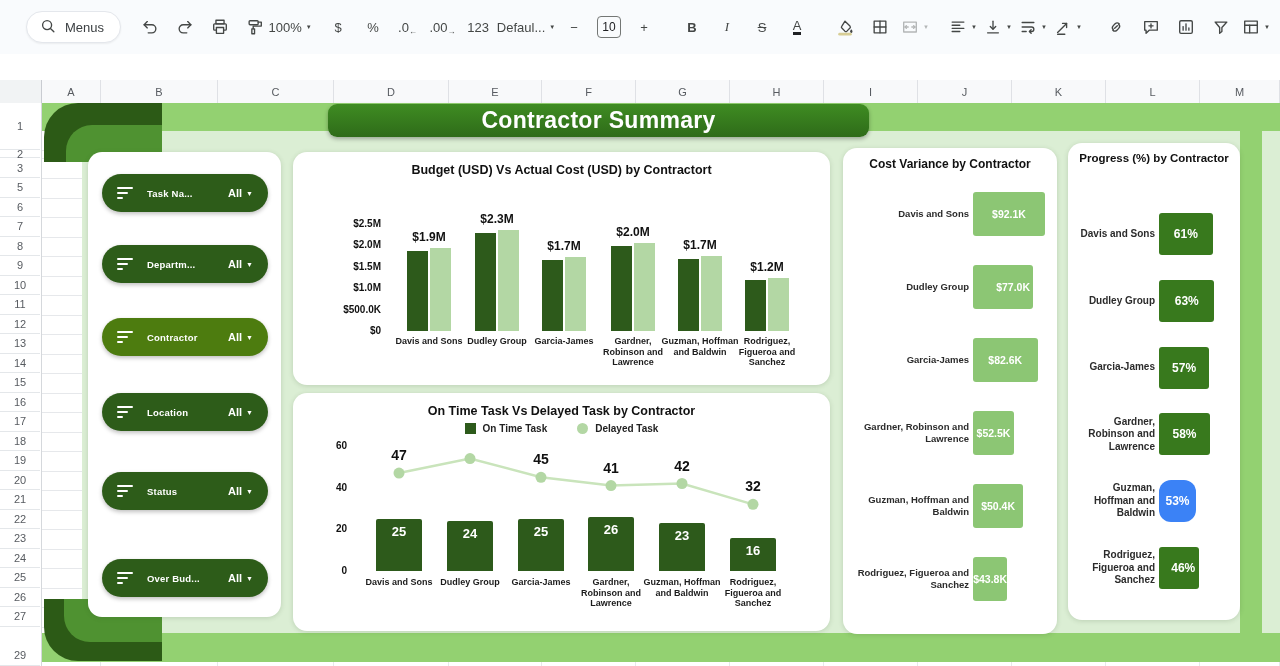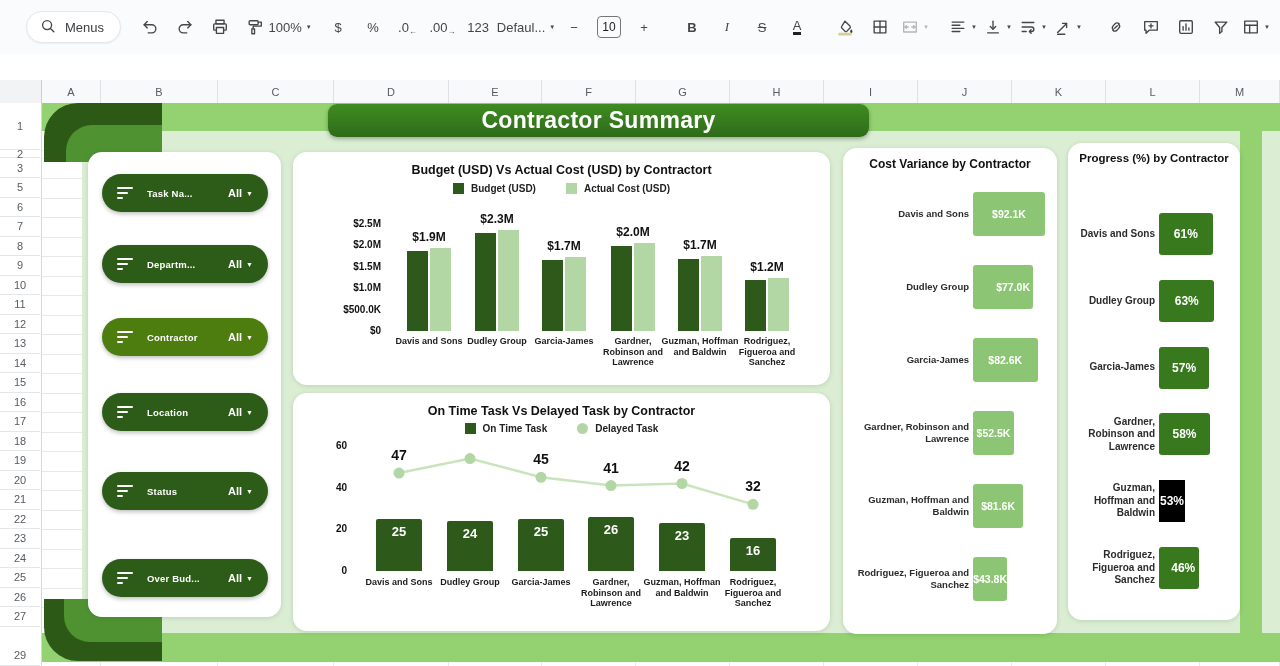--- a/index.html
+++ b/index.html
@@ -507,30 +507,20 @@
             <div style="width: 11px;"></div>
             <div style="width: 6px;"></div>
           </div>
           <span class="pill-label">Over Bud...</span>
           <span class="pill-all">All</span>
           <span class="pill-caret">▼</span>
         </div>
       </div>
       <div class="card" style="position: absolute; left: 252px; top: 49px; width: 537px; height: 233px;">
         <div class="ctitle" style="top: 11px; font-size: 12.5px;">Budget (USD) Vs Actual Cost (USD) by Contractort</div>
-        <div class="legend" style="top: 31px;">
-          <div class="legend-item">
-            <span style="width: 11px; height: 11px; background: rgb(45, 90, 27);"></span>
-            <span>Budget (USD)</span>
-          </div>
-          <div class="legend-item">
-            <span style="width: 11px; height: 11px; background: rgb(179, 215, 164);"></span>
-            <span>Actual Cost (USD)</span>
-          </div>
-        </div>
         <div class="ytick" style="position: absolute; right: 449px; width: 70px; top: 66px;">$2.5M</div>
         <div class="ytick" style="position: absolute; right: 449px; width: 70px; top: 87.4px;">$2.0M</div>
         <div class="ytick" style="position: absolute; right: 449px; width: 70px; top: 108.8px;">$1.5M</div>
         <div class="ytick" style="position: absolute; right: 449px; width: 70px; top: 130.2px;">$1.0M</div>
         <div class="ytick" style="position: absolute; right: 449px; width: 70px; top: 151.6px;">$500.0K</div>
         <div class="ytick" style="position: absolute; right: 449px; width: 70px; top: 173px;">$0</div>
         <div style="position: absolute; left: 114px; top: 98.964px; width: 21px; height: 80.036px; background: rgb(45, 90, 27);"></div>
         <div style="position: absolute; left: 137px; top: 95.54px; width: 21px; height: 83.46px; background: rgb(179, 215, 164);"></div>
         <div class="vlabel" style="position: absolute; left: 96px; top: 77.54px; width: 80px;">$1.9M</div>
         <div class="catlabel" style="left: 97px; top: 184px; width: 78px;">Davis and Sons</div>
@@ -617,21 +607,21 @@
         <div class="hrowlabel" style="left: 6px; top: 188px; width: 120px; height: 48px; font-size: 9.5px;">Garcia-James</div>
         <div style="position: absolute; left: 130px; top: 190px; width: 64.5733px; height: 44px; background: rgb(140, 198, 116); border-radius: 3px; display: flex; align-items: center;">
           <span class="hbarval" style="font-size: 10.5px;">$82.6K</span>
         </div>
         <div class="hrowlabel" style="left: 6px; top: 261px; width: 120px; height: 48px; font-size: 9.5px;">Gardner, Robinson and Lawrence</div>
         <div style="position: absolute; left: 130px; top: 263px; width: 41.0423px; height: 44px; background: rgb(140, 198, 116); border-radius: 3px; display: flex; align-items: center;">
           <span class="hbarval" style="font-size: 10.5px;">$52.5K</span>
         </div>
         <div class="hrowlabel" style="left: 6px; top: 334px; width: 120px; height: 48px; font-size: 9.5px;">Guzman, Hoffman and Baldwin</div>
         <div style="position: absolute; left: 130px; top: 336px; width: 50.1107px; height: 44px; background: rgb(140, 198, 116); border-radius: 3px; display: flex; align-items: center;">
-          <span class="hbarval" style="font-size: 10.5px;">$81.6K</span>
+          <span class="hbarval" style="font-size: 10.5px;">$50.4K</span>
         </div>
         <div class="hrowlabel" style="left: 6px; top: 407px; width: 120px; height: 48px; font-size: 9.5px;">Rodriguez, Figueroa and Sanchez</div>
         <div style="position: absolute; left: 130px; top: 409px; width: 34.241px; height: 44px; background: rgb(140, 198, 116); border-radius: 3px; display: flex; align-items: center;">
           <span class="hbarval" style="font-size: 10.5px;">$43.8K</span>
         </div>
       </div>
       <div class="card" style="position: absolute; left: 1027px; top: 40px; width: 172px; height: 477px;">
         <div class="ctitle" style="top: 9px; font-size: 11.5px;">Progress (%) by Contractor</div>
         <div class="hrowlabel" style="left: 2px; top: 67px; width: 85px; height: 48px; font-size: 10px;">Davis and Sons</div>
         <div style="position: absolute; left: 91px; top: 70px; width: 53.68px; height: 42px; background: rgb(56, 121, 29); border-radius: 3px; display: flex; align-items: center;">
@@ -643,21 +633,21 @@
         </div>
         <div class="hrowlabel" style="left: 2px; top: 200.6px; width: 85px; height: 48px; font-size: 10px;">Garcia-James</div>
         <div style="position: absolute; left: 91px; top: 203.6px; width: 50.16px; height: 42px; background: rgb(56, 121, 29); border-radius: 3px; display: flex; align-items: center;">
           <span class="hbarval" style="font-size: 12px;">57%</span>
         </div>
         <div class="hrowlabel" style="left: 2px; top: 267.4px; width: 85px; height: 48px; font-size: 10px;">Gardner, Robinson and Lawrence</div>
         <div style="position: absolute; left: 91px; top: 270.4px; width: 51.04px; height: 42px; background: rgb(56, 121, 29); border-radius: 3px; display: flex; align-items: center;">
           <span class="hbarval" style="font-size: 12px;">58%</span>
         </div>
         <div class="hrowlabel" style="left: 2px; top: 334.2px; width: 85px; height: 48px; font-size: 10px;">Guzman, Hoffman and Baldwin</div>
-        <div style="position: absolute; left: 91px; top: 337.2px; width: 26px; height: 42px; background: #000000; border-radius: 0; display: flex; align-items: center;">
+        <div style="position: absolute; left: 91px; top: 337.2px; width: 37px; height: 42px; background: #3b82f6; border-radius: 12px; display: flex; align-items: center;">
           <span class="hbarval" style="font-size: 12px;">53%</span>
         </div>
         <div class="hrowlabel" style="left: 2px; top: 401px; width: 85px; height: 48px; font-size: 10px;">Rodriguez, Figueroa and Sanchez</div>
         <div style="position: absolute; left: 91px; top: 404px; width: 40.48px; height: 42px; background: rgb(56, 121, 29); border-radius: 3px; display: flex; align-items: center;">
           <span class="hbarval" style="font-size: 12px; padding-left: 8px;">46%</span>
         </div>
       </div>
     </div>
 </div>
 

